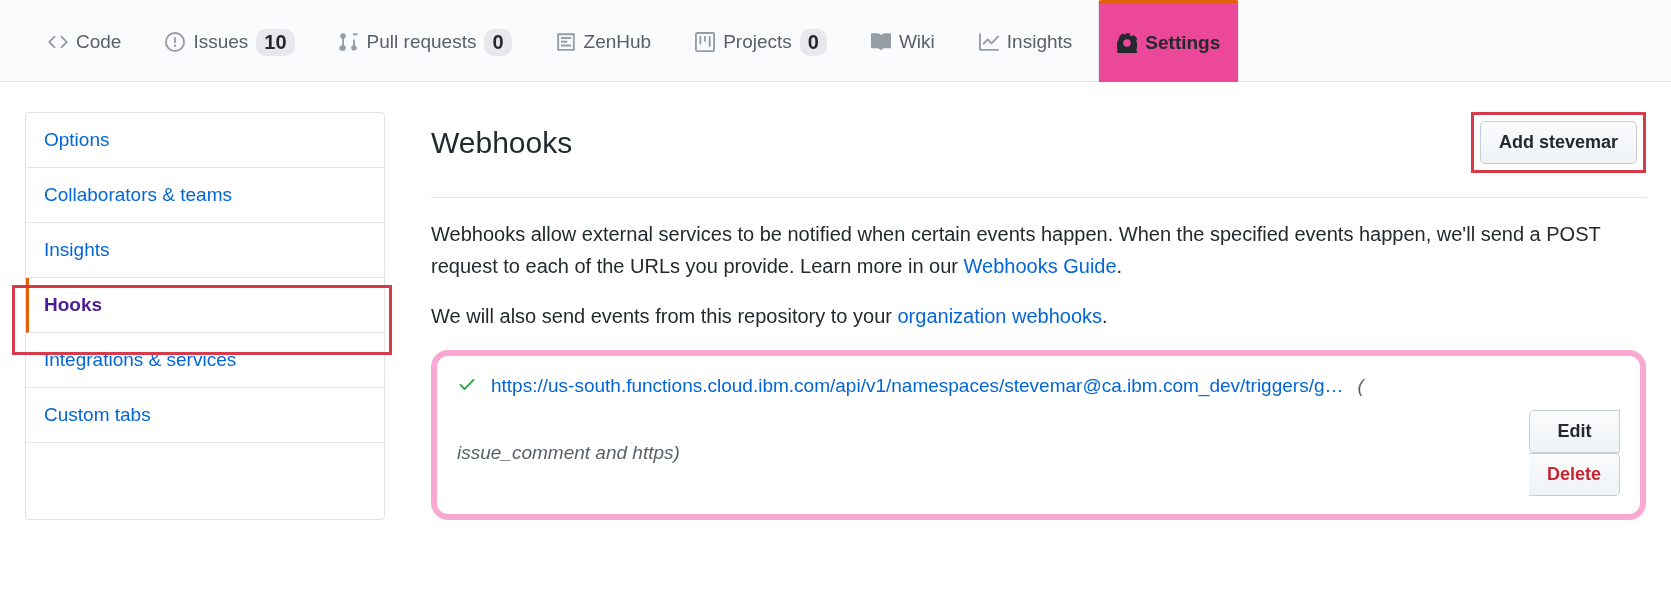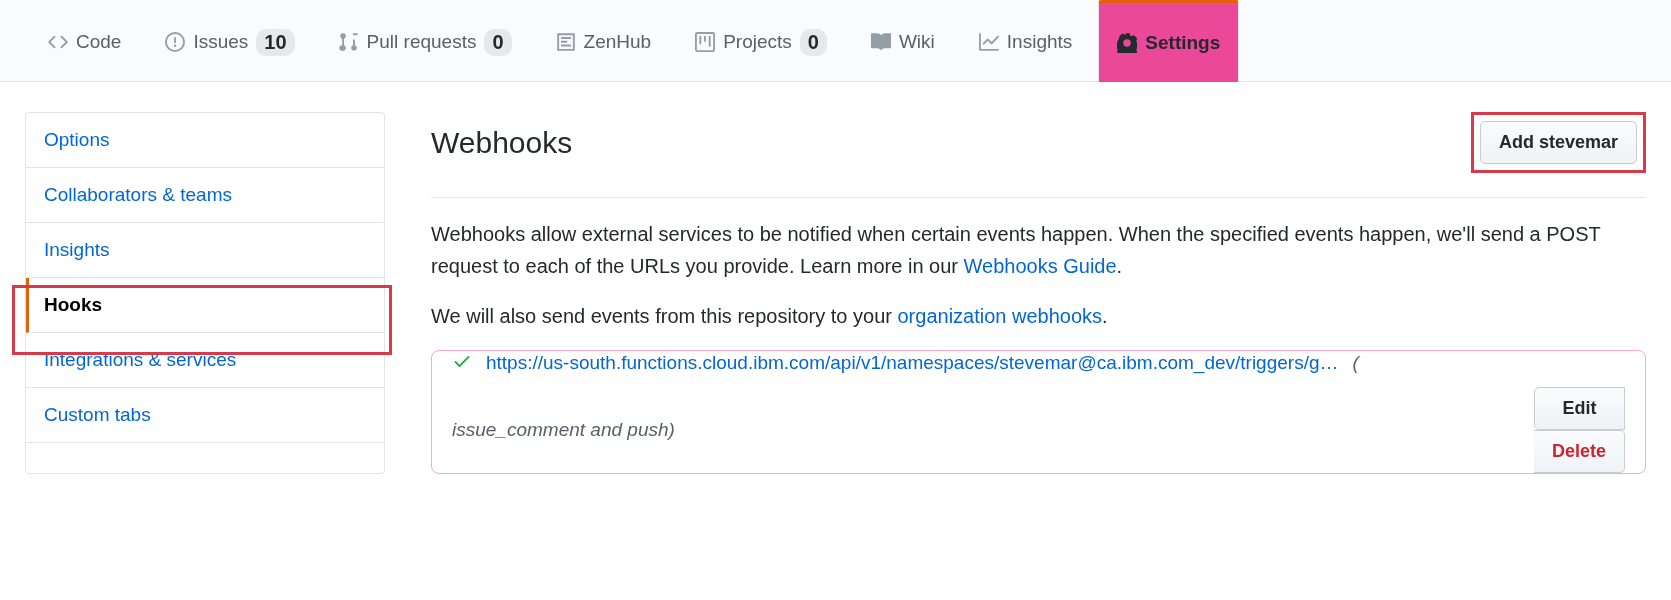--- a/index.html
+++ b/index.html
@@ -10,34 +10,34 @@
 .tab.selected { background: #ec4899; border-top: 3px solid #e36209; border-left: 1px solid #e1e4e8; border-right: 1px solid #e1e4e8; color: #24292e; font-weight: 600; margin-bottom: -1px; border-radius: 3px 3px 0 0; }
 .tab-icon { width: 20px; height: 20px; display: inline-flex; align-items: center; justify-content: center; }
 .tab-icon svg { fill: #959da5; width: 20px; height: 20px; }
 .tab.selected .tab-icon svg { fill: #24292e; }
 .counter { background: #d1d5da80; color: #24292e; font-size: 20px; font-weight: 600; padding: 2px 8px; border-radius: 10px; }
 
 .layout { display: flex; gap: 46px; padding: 30px 25px; }
 .sidebar { width: 360px; flex-shrink: 0; border: 1px solid #e1e4e8; border-radius: 4px; position: relative; }
 .side-item { display: block; padding: 16px 18px; font-size: 19px; color: #0366d6; border-bottom: 1px solid #e1e4e8; cursor: pointer; }
 .side-item:last-child { border-bottom: none; }
-.side-item.current { color: #000000; font-weight: 600; border-left: 3px solid #e36209; padding-left: 15px; }
+.side-item.current { color: #4c1d95; font-weight: 600; border-left: 3px solid #e36209; padding-left: 15px; }
 .highlight-box-side { position: absolute; border: 3px solid #d73a49; pointer-events: none; }
 
 .main { flex: 1; min-width: 0; }
 .subhead { display: flex; align-items: center; justify-content: space-between; border-bottom: 1px solid #e1e4e8; padding-bottom: 24px; margin-bottom: 20px; }
 .subhead h2 { font-size: 30px; font-weight: 400; }
 .btn { font-size: 18px; font-weight: 600; padding: 10px 18px; background: linear-gradient(#fafbfc, #eff3f6); border: 1px solid #c9ccd0; border-radius: 5px; cursor: pointer; color: #24292e; }
 .btn.danger { color: #cb2431; }
 .btn-wrap-highlight { border: 3px solid #d73a49; padding: 6px; display: inline-block; }
 
 .desc { font-size: 20px; line-height: 1.6; margin-bottom: 18px; }
 .desc a, .link { color: #0366d6; text-decoration: none; }
 
-.hook-box { border: 1px solid #f9a8d4; border-radius: 8px; padding: 0 20px; }
+.hook-box { border: 6px solid #f9a8d4; border-radius: 17px; padding: 18px 20px; }
 .hook-row1 { display: flex; align-items: center; gap: 14px; flex-wrap: wrap; }
 .check { color: #28a745; flex-shrink: 0; }
 .hook-url { color: #0366d6; font-size: 19px; }
 .hook-meta { color: #586069; font-style: italic; font-size: 19px; }
 .hook-row2 { display: flex; align-items: center; justify-content: space-between; margin-top: 12px; flex-wrap: wrap; gap: 12px; }
 .hook-actions { display: flex; gap: 0; flex-direction: column; }
 .hook-actions .btn { border-radius: 0; }
 .hook-actions .btn:first-child { border-radius: 5px 0 0 5px; }
 .hook-actions .btn:last-child { border-radius: 0 5px 5px 0; border-left: none; }
 </style>
@@ -144,21 +144,21 @@
       <div class="hook-row1">
         <span class="check">
           <svg width="20" height="20" viewBox="0 0 16 16" fill="currentColor">
               <path d="M13.78 4.22a.75.75 0 010 1.06l-7.25 7.25a.75.75 0 01-1.06 0L2.22 9.28a.75.75 0 011.06-1.06L6 10.94l6.72-6.72a.75.75 0 011.06 0z"></path>
             </svg>
         </span>
         <a class="hook-url">https://us-south.functions.cloud.ibm.com/api/v1/namespaces/stevemar@ca.ibm.com_dev/triggers/g…</a>
         <span class="hook-meta">(</span>
       </div>
       <div class="hook-row2">
-        <span class="hook-meta">issue_comment and push)</span>
+        <span class="hook-meta">issue_comment and https)</span>
         <div class="hook-actions">
           <button class="btn">Edit</button>
           <button class="btn danger">Delete</button>
         </div>
       </div>
     </div>
   </div>
 </div>
 
 </body></html>

